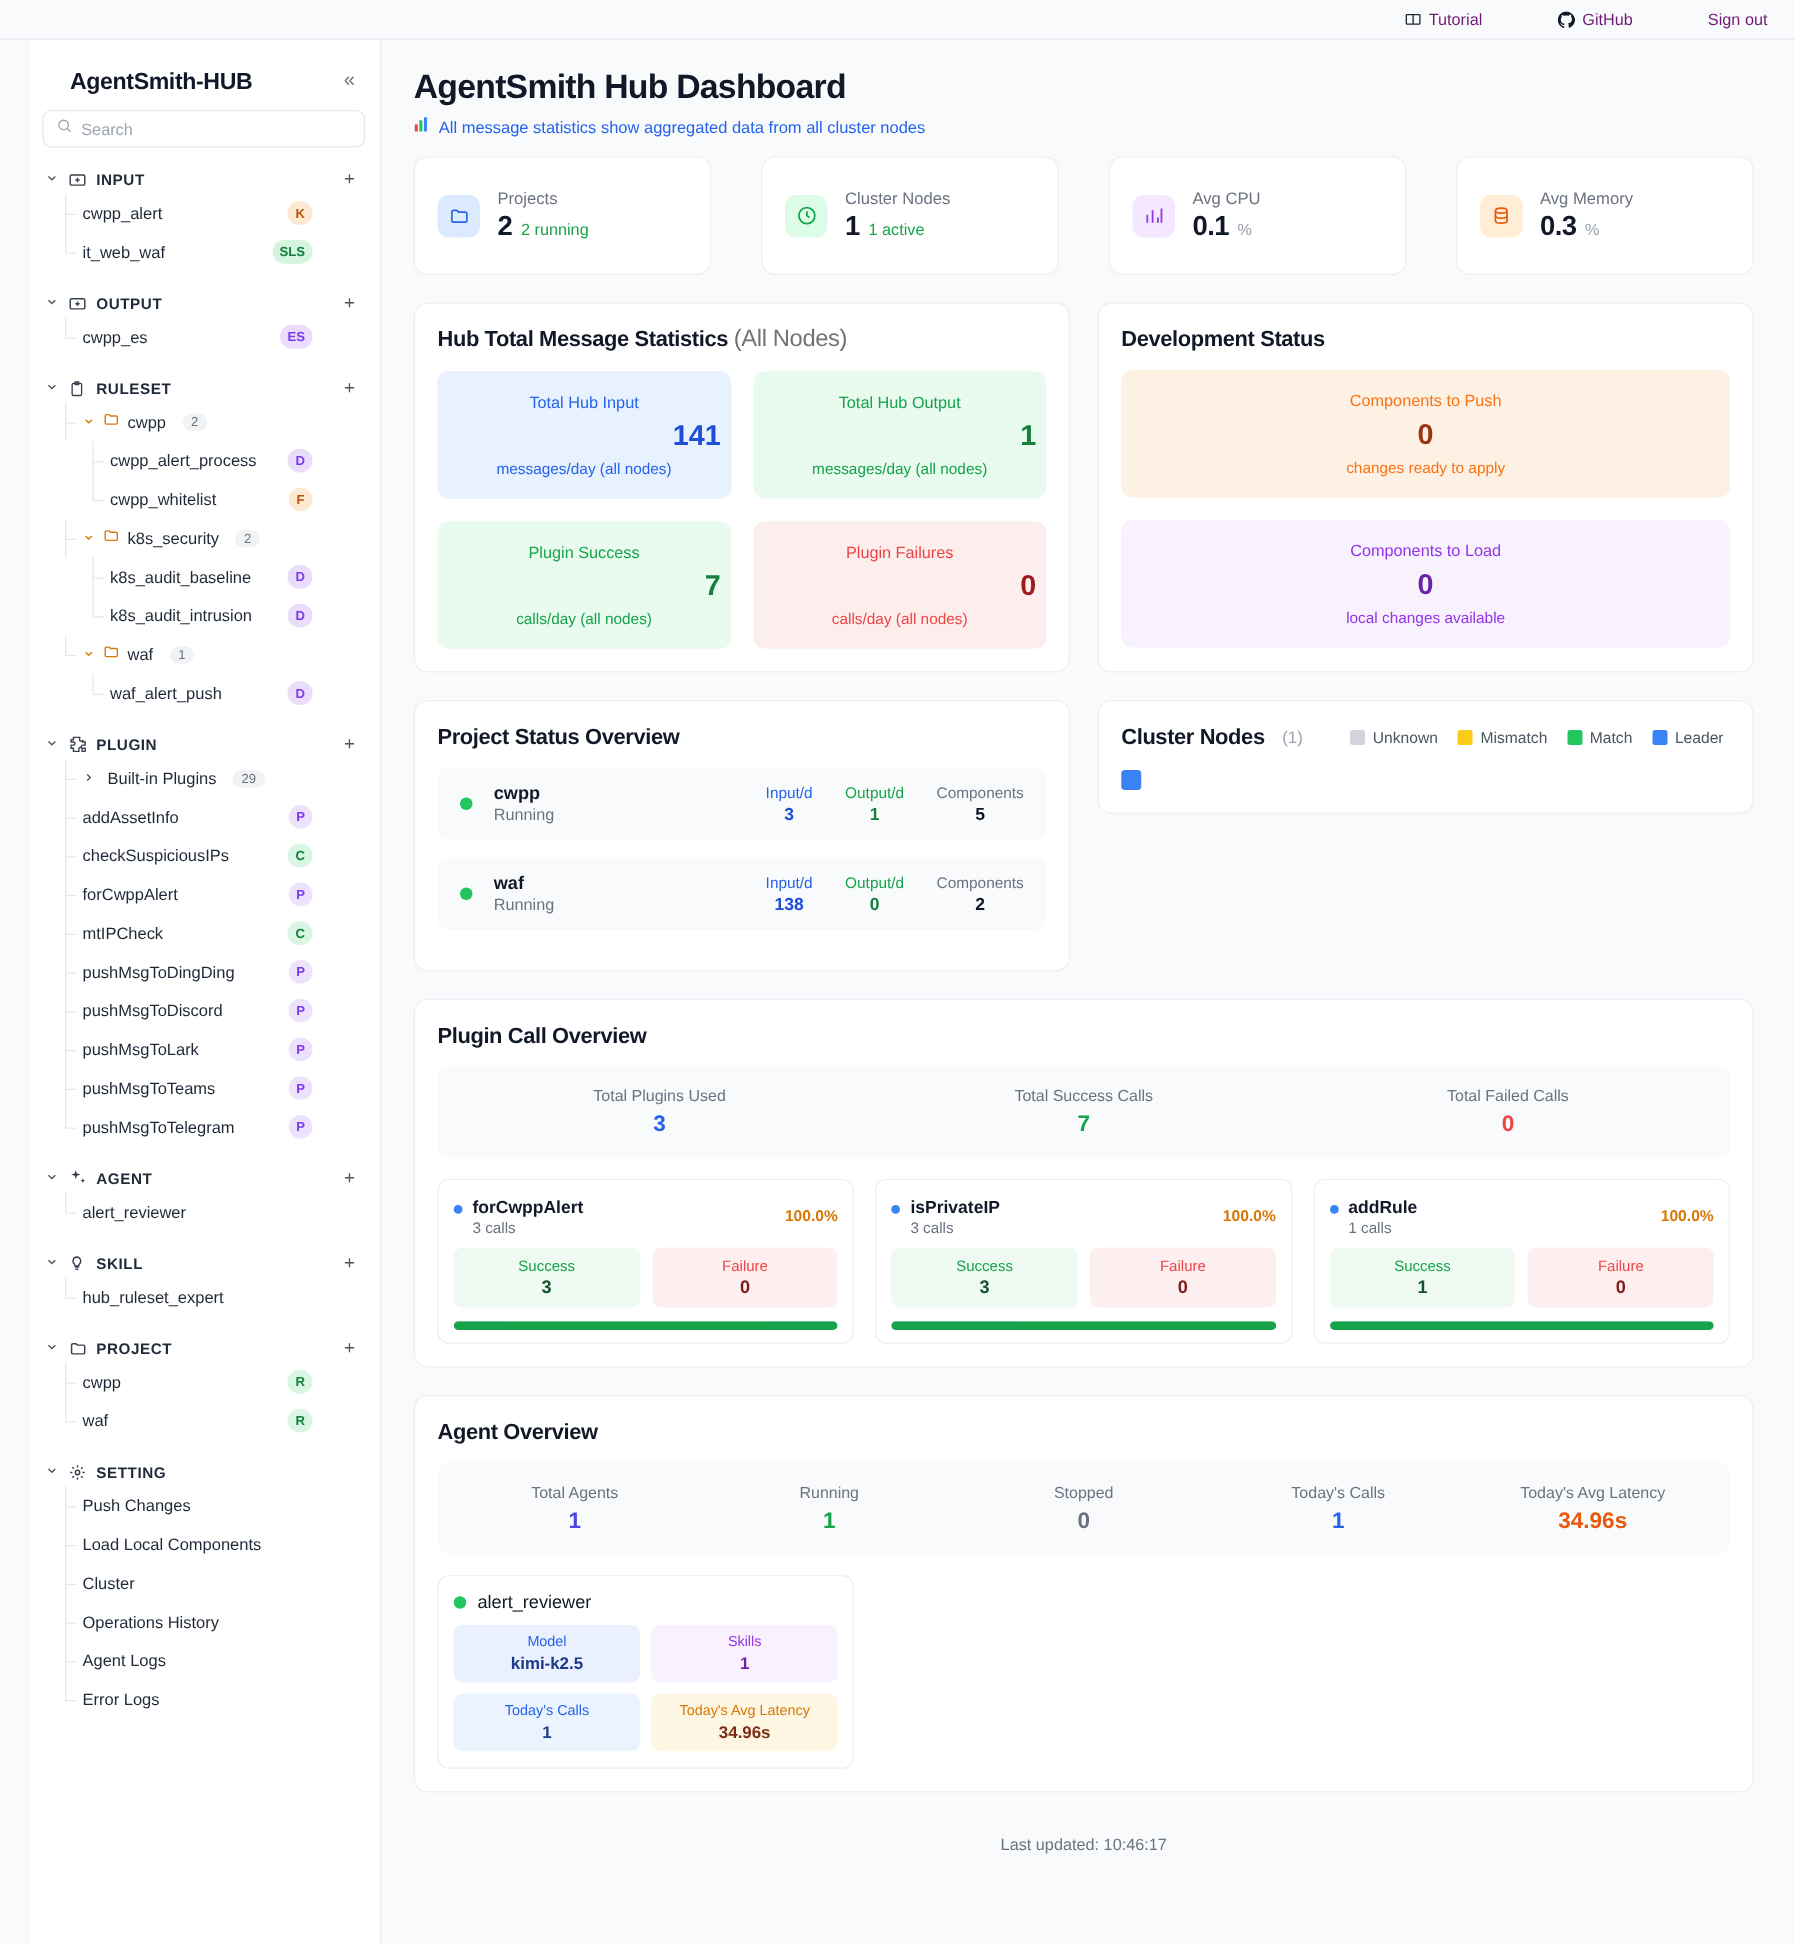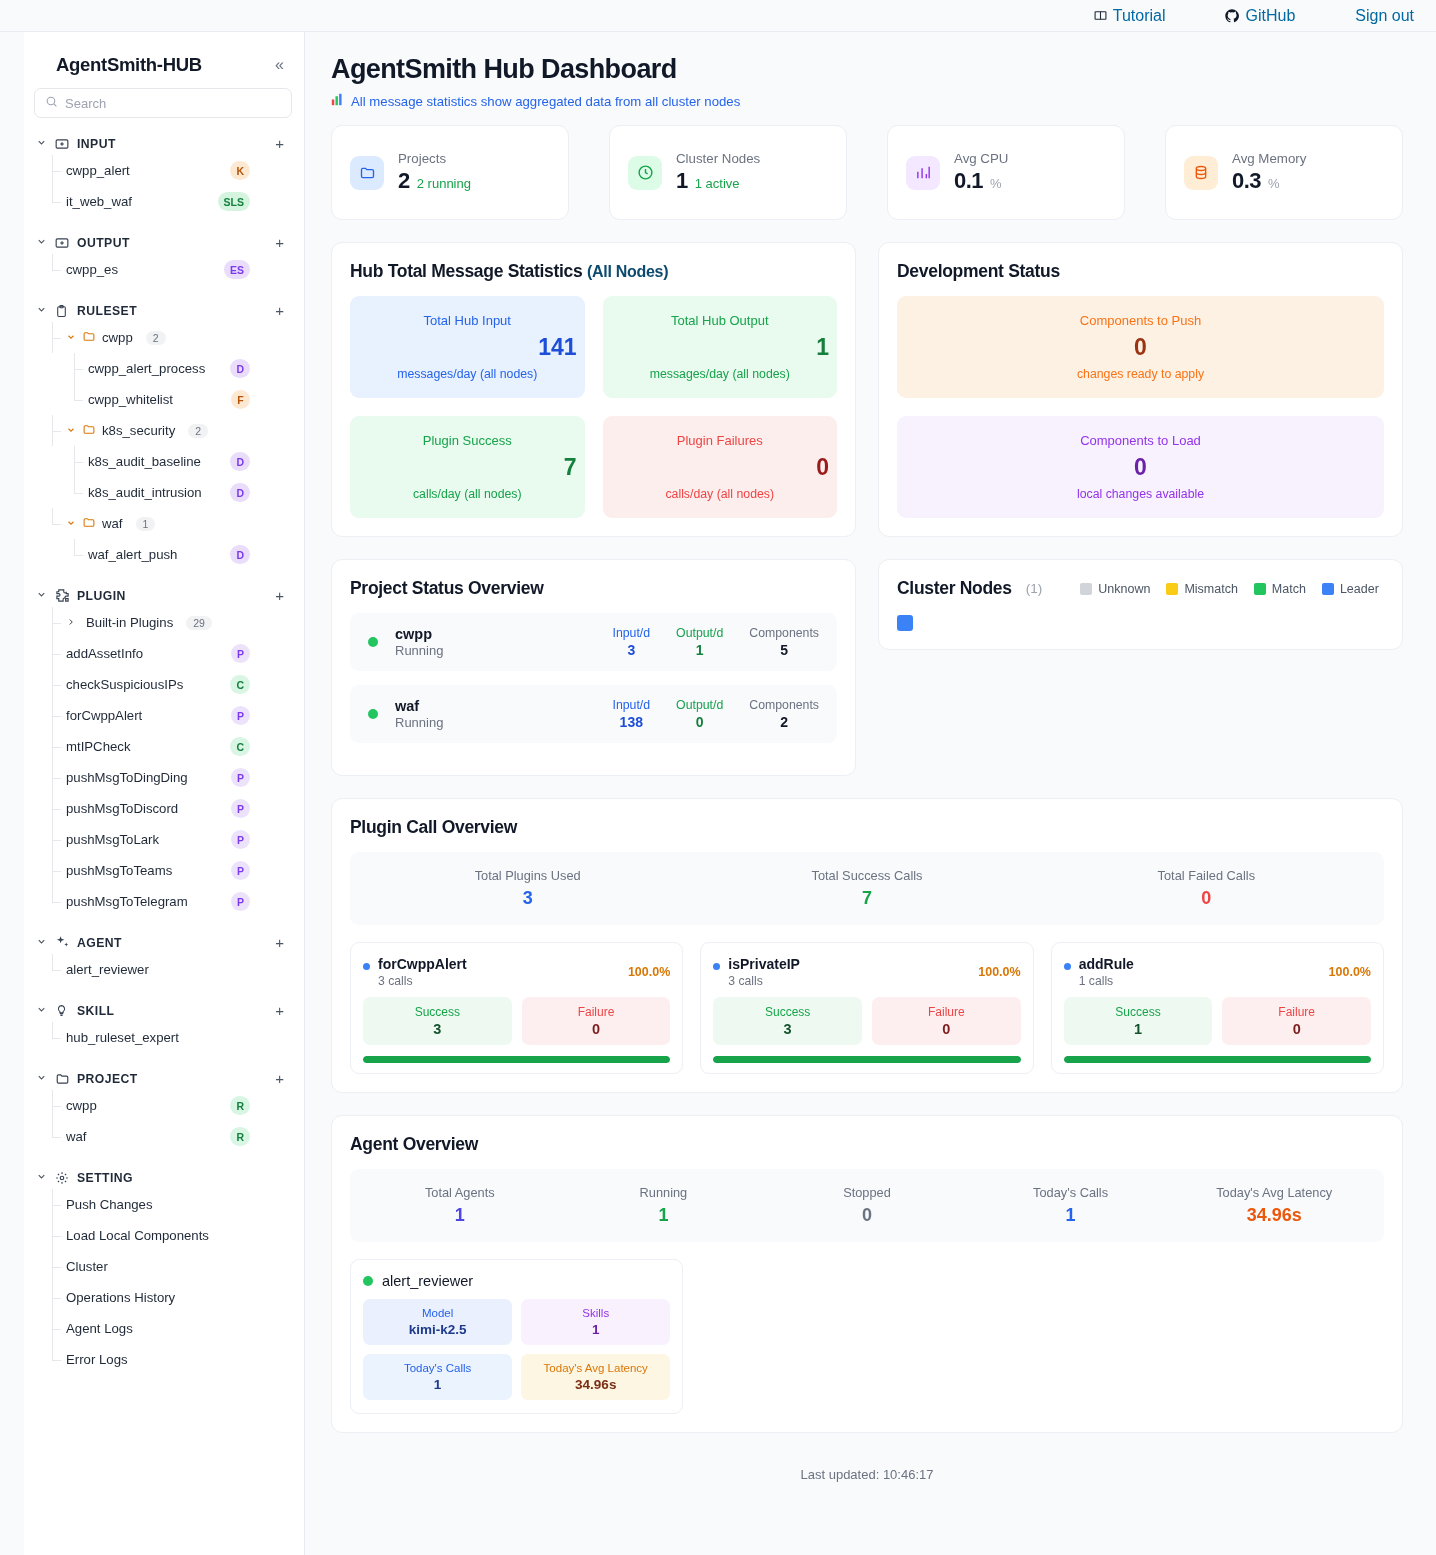--- a/index.html
+++ b/index.html
@@ -12,21 +12,21 @@
   }
   
   .topbar {
     height: 32px; background:#f8fafc;
     border-bottom:1px solid #e8ebef;
     display:flex; align-items:center; justify-content:flex-end;
     padding-right:22px; gap:26px;
   }
   .topbar a {
     display:flex; align-items:center; gap:6px;
-    font-size:16px; color:#0369a1; text-decoration:none;padding-left:34px;
+    font-size:13px; color:#701a75; text-decoration:none;padding-left:34px;
   }
   .topbar svg { display:block; }
   
   .shell { display:flex; height:1523px; }
   
   .sidebar {
     width:281px; min-width:281px; background:#ffffff;
     border-right:1px solid #e8ebef;
     padding:0 0 10px 0; overflow:hidden;margin-left:24px;
   }
@@ -94,21 +94,21 @@
   .stat4 { display:flex; align-items:center; gap:14px; padding:21px 18px; height:95px;}
   .stat-ico { width:34px; height:34px; border-radius:9px; display:flex;
               align-items:center; justify-content:center; flex:none;}
   .stat-lbl { font-size:13.3px; color:#6b7280; margin-bottom:2px;}
   .stat-val { display:flex; align-items:baseline; gap:7px;}
   .stat-num { font-size:22px; font-weight:bold; color:#111827; letter-spacing:-0.5px;}
   .stat-note { font-size:13px; }
   .row2 { display:grid; grid-template-columns:1fr 1fr; gap:22px; margin-top:22px;}
   .panel { background:#fff; border:1px solid #eceff3; border-radius:11px; padding:18px; }
   .panel-h { font-size:17.5px; font-weight:bold; letter-spacing:-0.3px; margin-bottom:14px; }
-  .panel-h .muted { font-size:16px; color:#0c4a6e; font-weight:bold; }
+  .panel-h .muted { font-size:19px; color:#737373; font-weight:normal; }
   .grid2 { display:grid; grid-template-columns:1fr 1fr; gap:18px; }
   .mini { border-radius:9px; padding:17px 8px; text-align:center; }
   .mini .t { font-size:13px; margin-bottom:6px;}
   .mini .v { font-size:23px; font-weight:bold; margin-bottom:6px;text-align:right;}
   .mini .s { font-size:12.3px; }
   .dev-row { border-radius:9px; padding:17px 8px; text-align:center; margin-bottom:18px;}
   .dev-row:last-child{ margin-bottom:0; }
   
   .proj {
     background:#f8fafc; border-radius:9px; padding:13px 18px;

